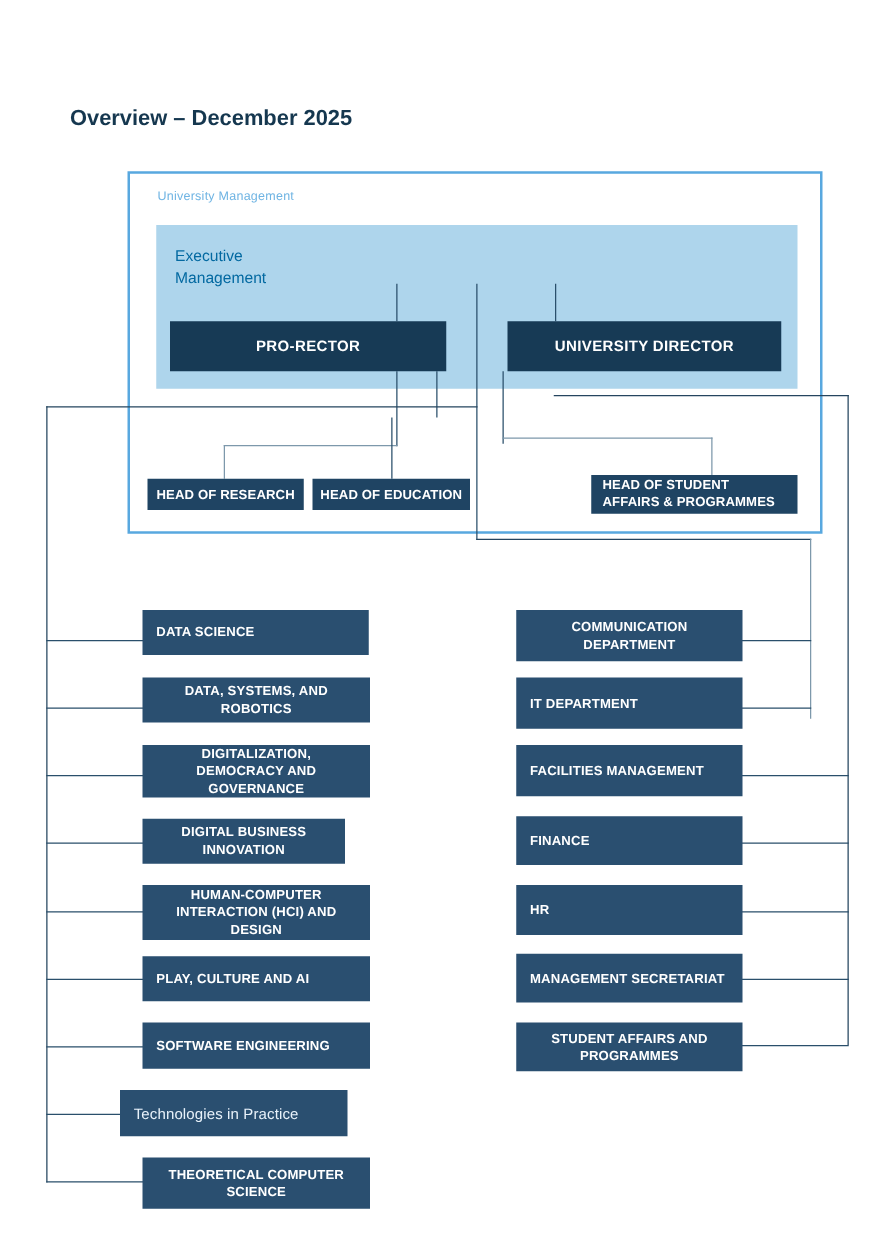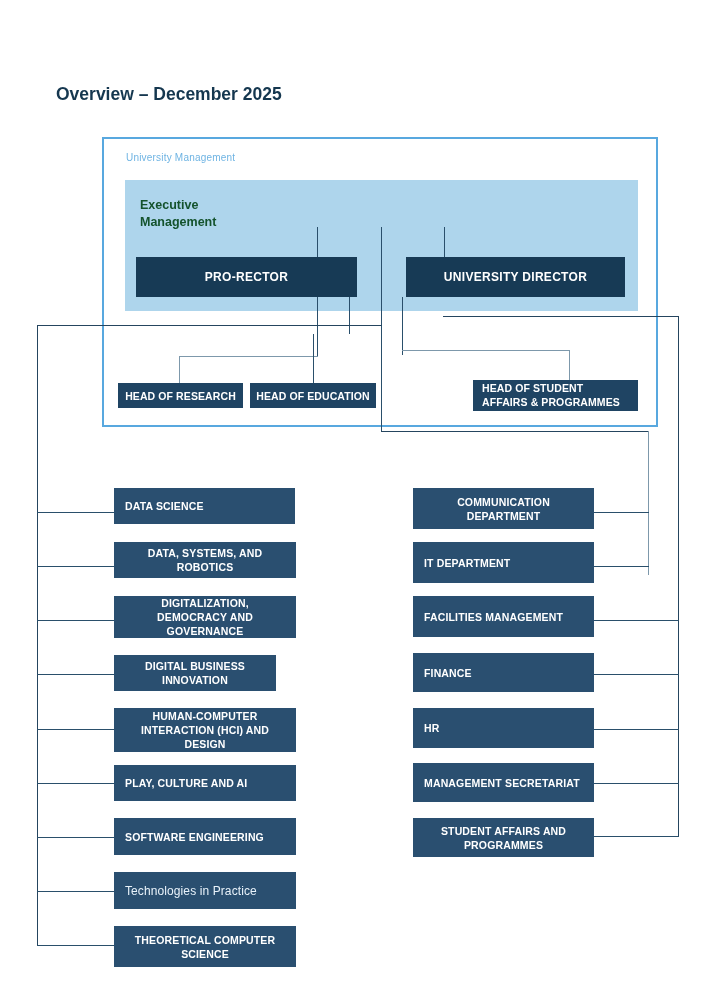--- a/index.html
+++ b/index.html
@@ -70,22 +70,22 @@
     height: 131px;
     background: #aed5ec;
   }
   .exec-label {
     position: absolute;
     left: 140px;
     top: 197px;
     width: 120px;
     font-size: 12.5px;
     line-height: 17px;
-    color: #14532d;
-    font-weight: 700;
+    color: #0369a1;
+    font-weight: 400;
   }
 
   
   .box {
     position: absolute;
     box-sizing: border-box;
     color: #ffffff;
     display: flex;
     align-items: center;
     z-index: 5;
@@ -205,21 +205,21 @@
 
   <div class="box box-dept" style="left:114px; top:708px; width:182px; height:44px;">HUMAN-COMPUTER INTERACTION (HCI) AND DESIGN</div>
   <div class="ln ln-h" style="left:37px; top:729px; width:78px;"></div>
 
   <div class="box box-dept" style="left:114px; top:765px; width:182px; height:36px;">PLAY, CULTURE AND AI</div>
   <div class="ln ln-h" style="left:37px; top:783px; width:78px;"></div>
 
   <div class="box box-dept" style="left:114px; top:818px; width:182px; height:37px;">SOFTWARE ENGINEERING</div>
   <div class="ln ln-h" style="left:37px; top:837px; width:78px;"></div>
 
-  <div class="box box-dept mixedcase" style="left:114px; top:872px; width:182px; height:37px;">Technologies in Practice</div>
+  <div class="box box-dept mixedcase" style="left:96px; top:872px; width:182px; height:37px;">Technologies in Practice</div>
   <div class="ln ln-h" style="left:37px; top:891px; width:78px;"></div>
 
   <div class="box box-dept" style="left:114px; top:926px; width:182px; height:41px;">THEORETICAL COMPUTER SCIENCE</div>
   <div class="ln ln-h" style="left:37px; top:945px; width:78px;"></div>
 
   <div class="box box-dept" style="left:413px; top:488px; width:181px; height:41px;">COMMUNICATION DEPARTMENT</div>
   <div class="ln ln-h" style="left:593px; top:512px; width:56px;"></div>
 
   <div class="box box-dept" style="left:413px; top:542px; width:181px; height:41px;">IT DEPARTMENT</div>
   <div class="ln ln-h" style="left:593px; top:566px; width:56px;"></div>

